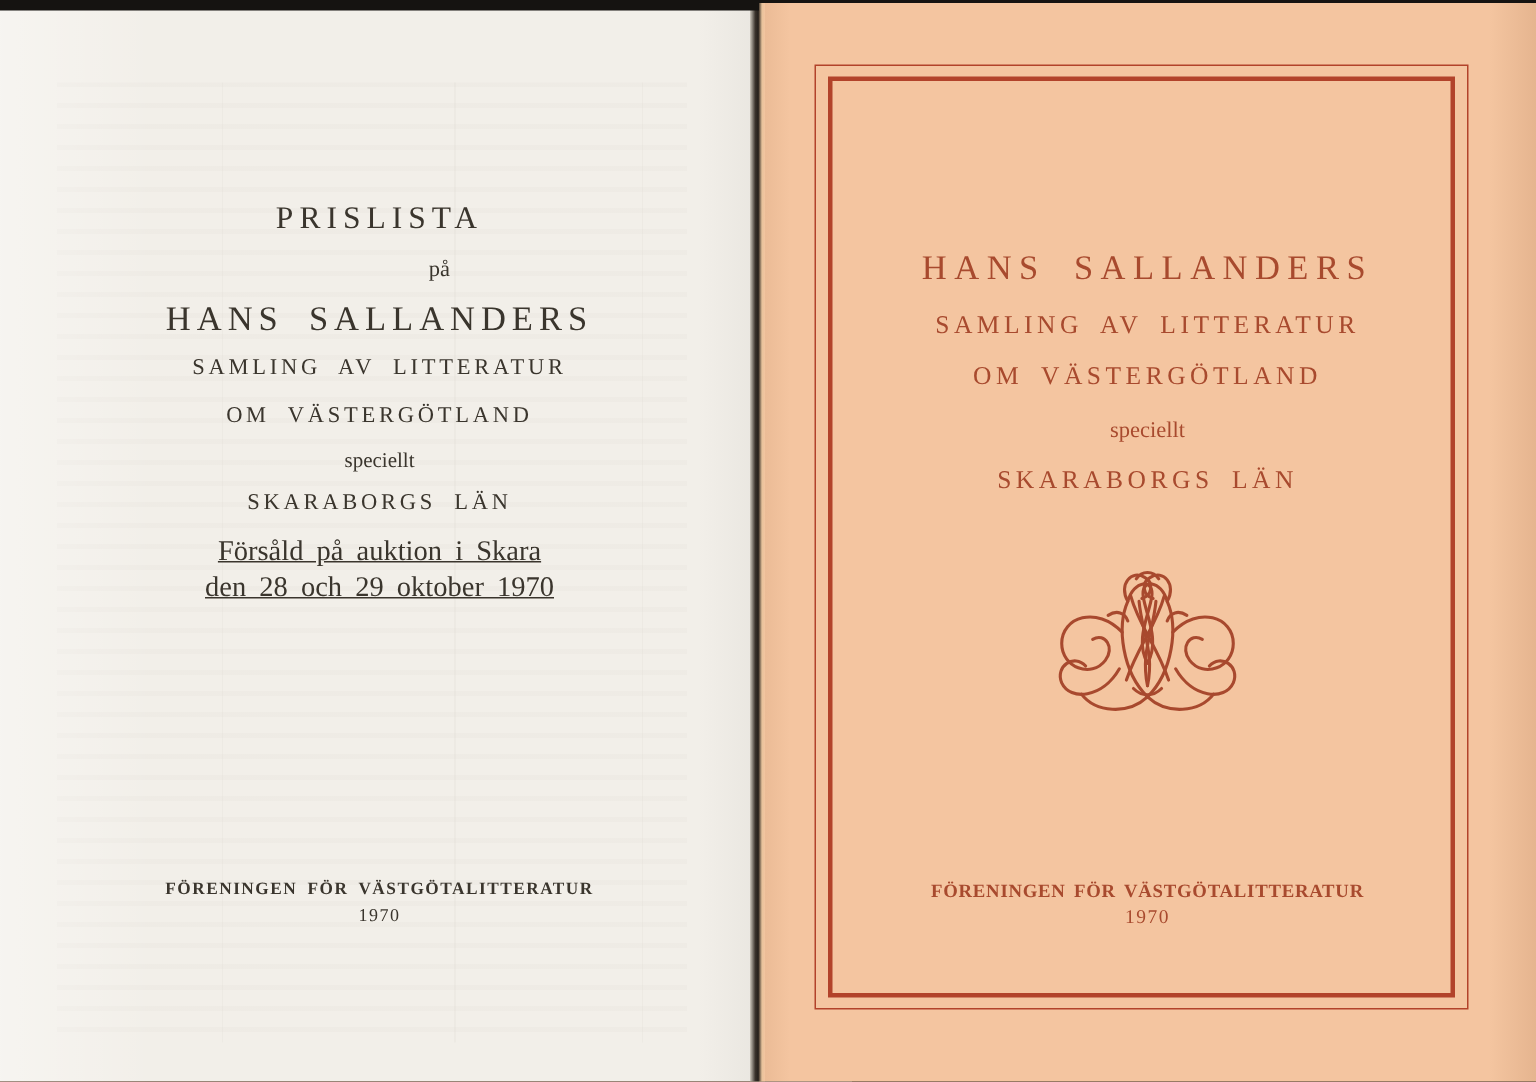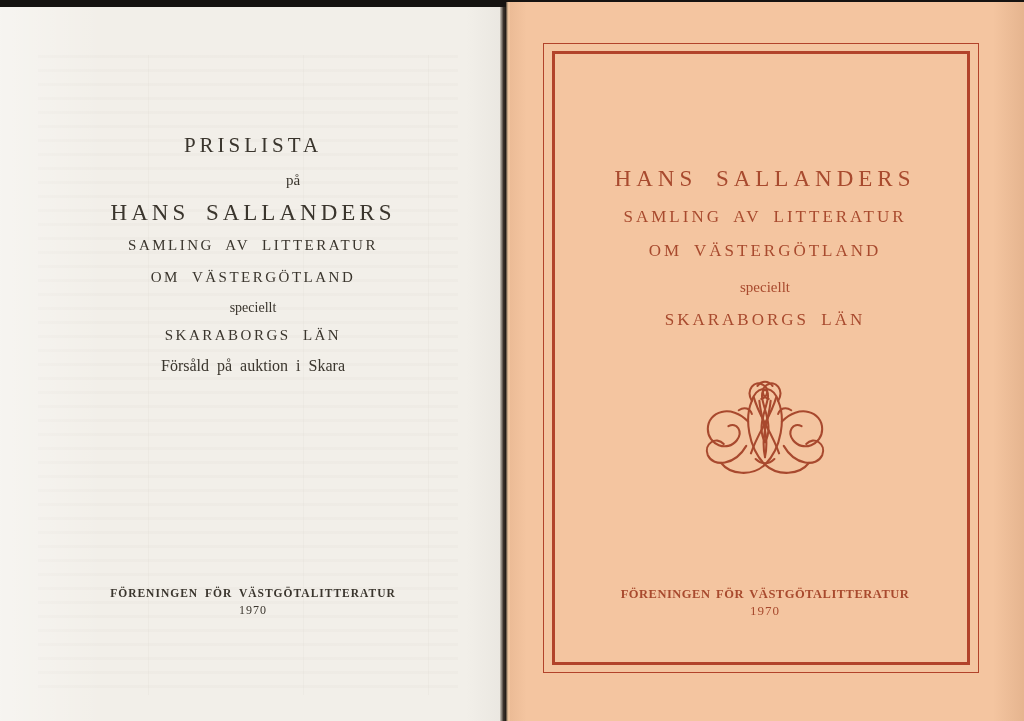--- a/index.html
+++ b/index.html
@@ -19,21 +19,21 @@
     background:
       repeating-linear-gradient(180deg,rgba(150,145,130,.07) 0 3px,rgba(0,0,0,0) 3px 14px),
       linear-gradient(90deg,rgba(0,0,0,0) 0 110px,rgba(150,145,130,.10) 110px 111px,rgba(0,0,0,0) 111px 265px,rgba(150,145,130,.10) 265px 266px,rgba(0,0,0,0) 266px 390px,rgba(150,145,130,.10) 390px 391px,rgba(0,0,0,0) 391px);}
   .lp-line{position:absolute;left:0;width:506px;text-align:center;color:var(--ink);white-space:nowrap;}
   .lp-title      {top:133px;font-size:21px;letter-spacing:4px;word-spacing:3px;}
   .lp-pa         {top:172px;font-size:15px;margin-left:40px;}
   .lp-author     {top:200px;font-size:23px;letter-spacing:4px;word-spacing:7px;}
   .lp-sub        {font-size:15px;letter-spacing:2.5px;word-spacing:6px;}
   .lp-sub1{top:237px;} .lp-sub2{top:269px;} .lp-sub4{top:327px;}
   .lp-spec       {top:300px;font-size:14px;}
-  .lp-note       {font-size:16px;word-spacing:4px;}
+  .lp-note       {font-size:19px;word-spacing:4px;text-decoration:underline;}
   .lp-note1{top:357px;} .lp-note2{top:381px;}
   .lp-pub        {top:587px;font-size:11.5px;font-weight:bold;letter-spacing:1px;word-spacing:3px;}
   .lp-year       {top:603px;font-size:12px;letter-spacing:1px;}
 
   
   .top-strip-full{position:absolute;left:0;top:0;width:1024px;height:2px;background:var(--scan-black);}
   .top-strip-left{position:absolute;left:0;top:0;width:506px;height:7px;background:var(--scan-black);}
   .gutter{position:absolute;left:500px;top:0;width:10px;height:721px;
     background:linear-gradient(90deg,#cfcabf 0,#3a332c 35%,#241f1a 55%,#e8c39c 80%,var(--salmon) 100%);}
 
@@ -61,20 +61,21 @@
     <div class="ghost"></div>
     <div class="sheen"></div>
     <div class="lp-line lp-title">PRISLISTA</div>
     <div class="lp-line lp-pa">på</div>
     <div class="lp-line lp-author">HANS SALLANDERS</div>
     <div class="lp-line lp-sub lp-sub1">SAMLING AV LITTERATUR</div>
     <div class="lp-line lp-sub lp-sub2">OM VÄSTERGÖTLAND</div>
     <div class="lp-line lp-spec">speciellt</div>
     <div class="lp-line lp-sub lp-sub4">SKARABORGS LÄN</div>
     <div class="lp-line lp-note lp-note1">Försåld på auktion i Skara</div>
+    <div class="lp-line lp-note lp-note2">den 28 och 29 oktober 1970</div>
     <div class="lp-line lp-pub">FÖRENINGEN FÖR VÄSTGÖTALITTERATUR</div>
     <div class="lp-line lp-year">1970</div>
   </div>
 
   <div class="right-page">
     <div class="texture"></div>
     <div class="frame-outer"></div>
     <div class="frame-inner"></div>
     <div class="rp-line rp-author">HANS SALLANDERS</div>
     <div class="rp-line rp-sub rp-sub1">SAMLING AV LITTERATUR</div>

